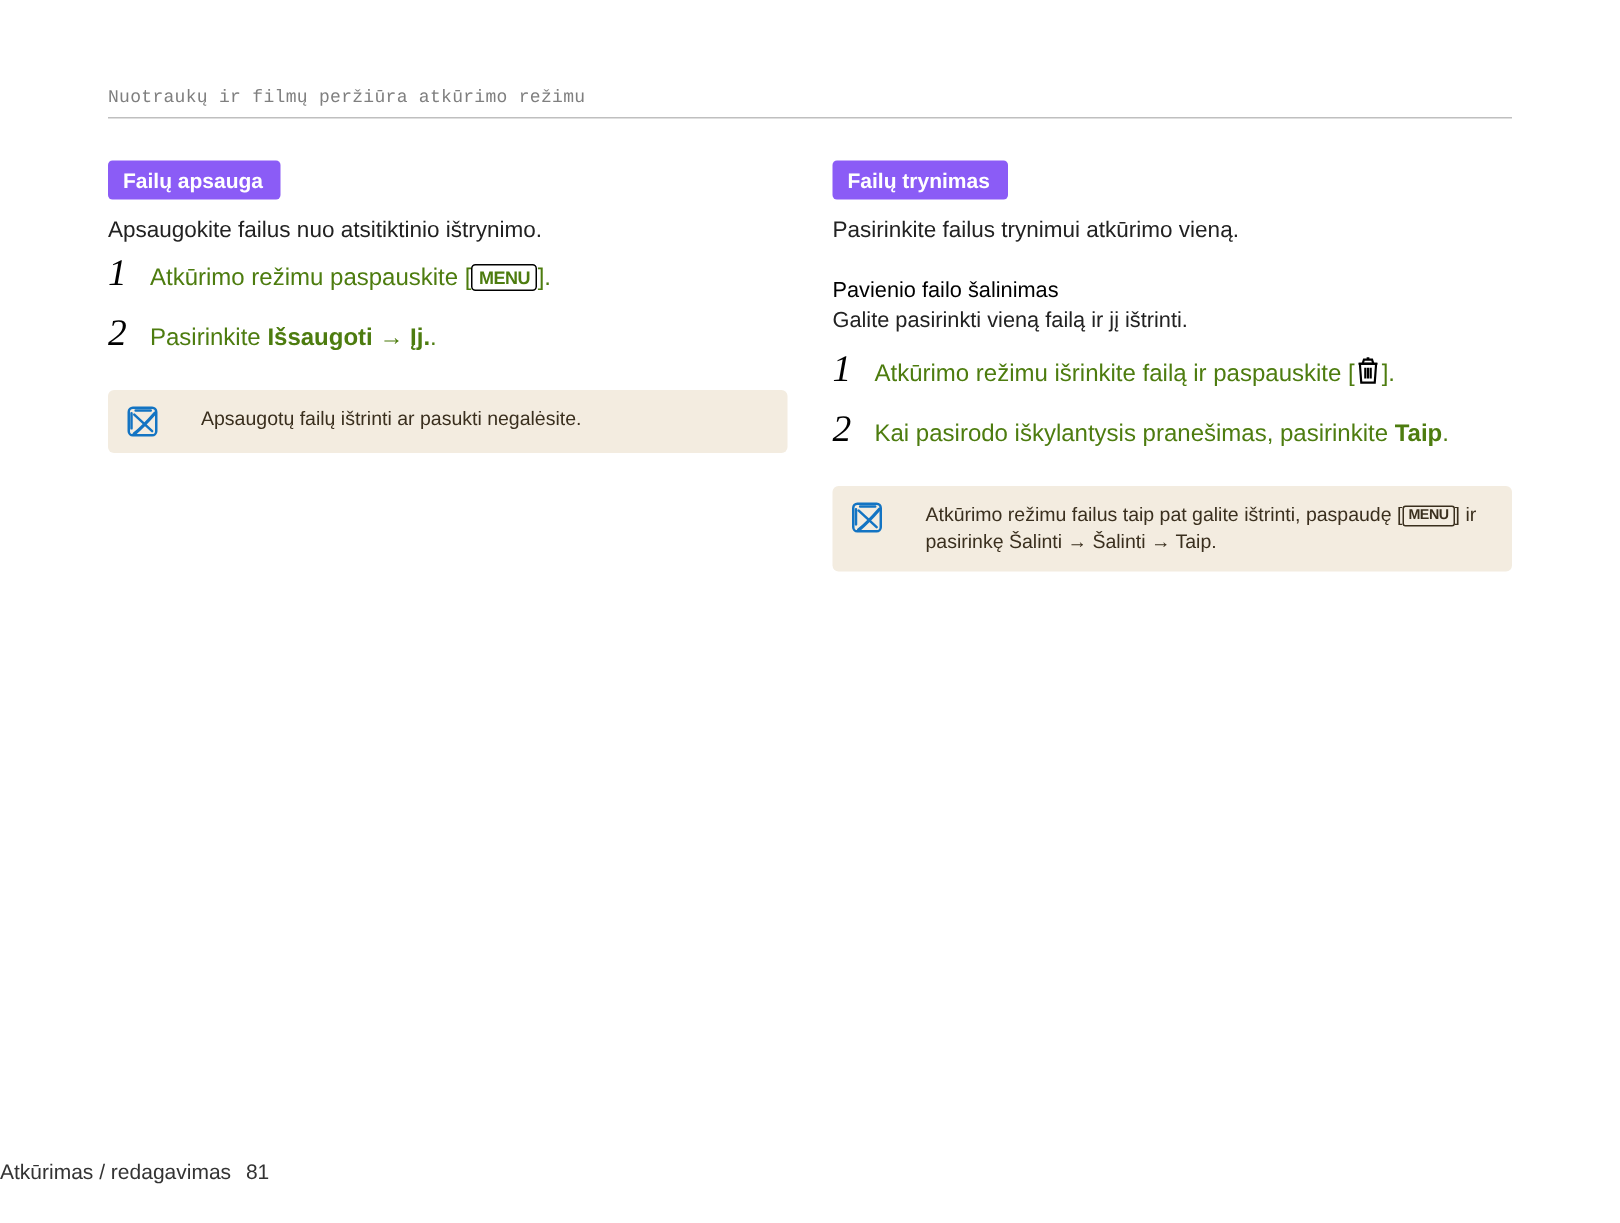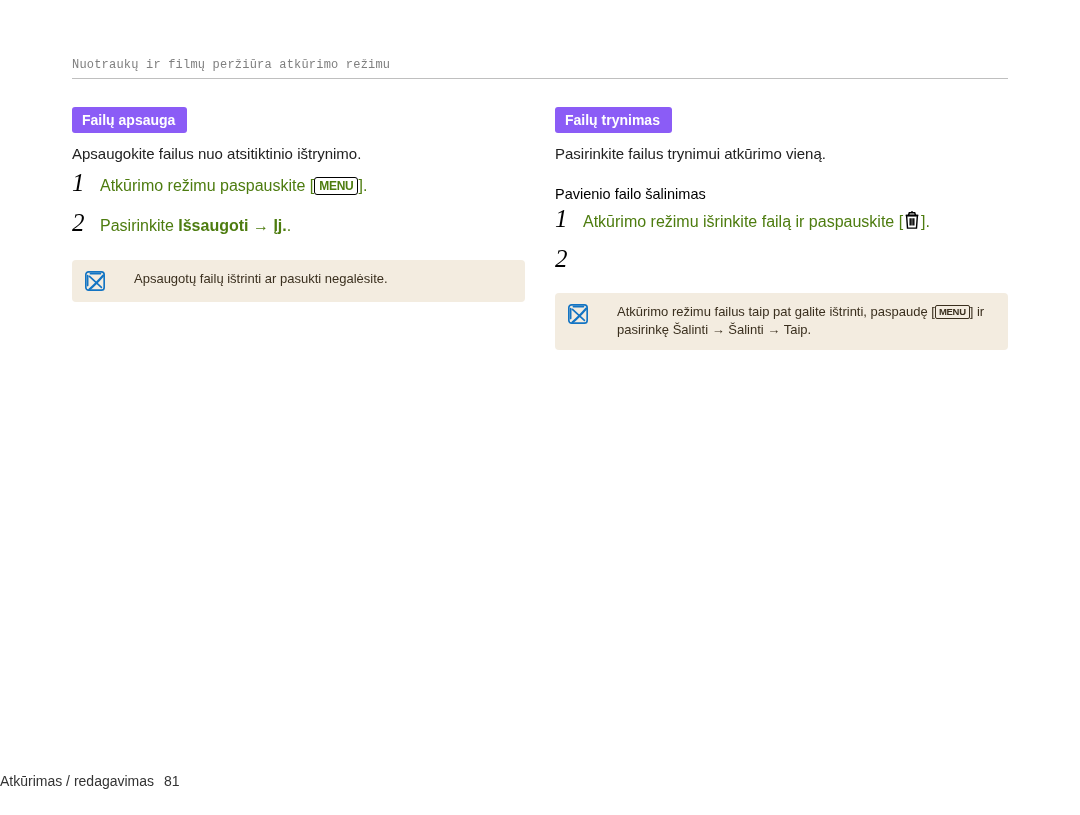--- a/index.html
+++ b/index.html
@@ -185,38 +185,42 @@
         </span>
         <span>Apsaugotų failų ištrinti ar pasukti negalėsite.</span>
       </div>
     </div>
 
     <div class="col">
       <div class="tag">Failų trynimas</div>
       <div class="lead">Pasirinkite failus trynimui atkūrimo vieną.</div>
 
       <div class="subhead">Pavienio failo šalinimas</div>
+      <div class="subtext">Galite pasirinkti vieną failą ir jį ištrinti.</div>
 
       <div class="steps">
         <div class="step">
           <span class="step-num">1</span>
           <span class="step-text">
             <span>Atkūrimo režimu išrinkite failą ir paspauskite [</span><span class="trash-icon">
               <svg viewBox="0 0 20 22" fill="none" stroke="#000" stroke-width="1.6">
                 <path d="M4 6 L16 6 L15 20 L5 20 Z"></path>
                 <path d="M3 6 L17 6"></path>
                 <path d="M7 3 L13 3 L14 6 L6 6 Z"></path>
                 <path d="M9 2 L11 2"></path>
                 <path d="M8 9 L8 17 M10 9 L10 17 M12 9 L12 17"></path>
               </svg>
             </span><span>].</span>
           </span>
         </div>
         <div class="step">
           <span class="step-num">2</span>
+          <span class="step-text">
+            <span>Kai pasirodo iškylantysis pranešimas, pasirinkite </span><span class="bold">Taip</span><span>.</span>
+          </span>
         </div>
       </div>
 
       <div class="note">
         <span class="note-icon">
           <svg viewBox="0 0 24 24" fill="none" stroke="currentColor" stroke-width="1.8">
             <rect x="2" y="2" width="20" height="20" rx="3"></rect>
             <path d="M7 4 L18 4 M6 7 L19 19 M4 6 L4 17" stroke-linecap="round"></path>
             <path d="M6 21 C 11 17, 14 14, 21 6" stroke-width="2.4" stroke-linecap="round"></path>
           </svg>

